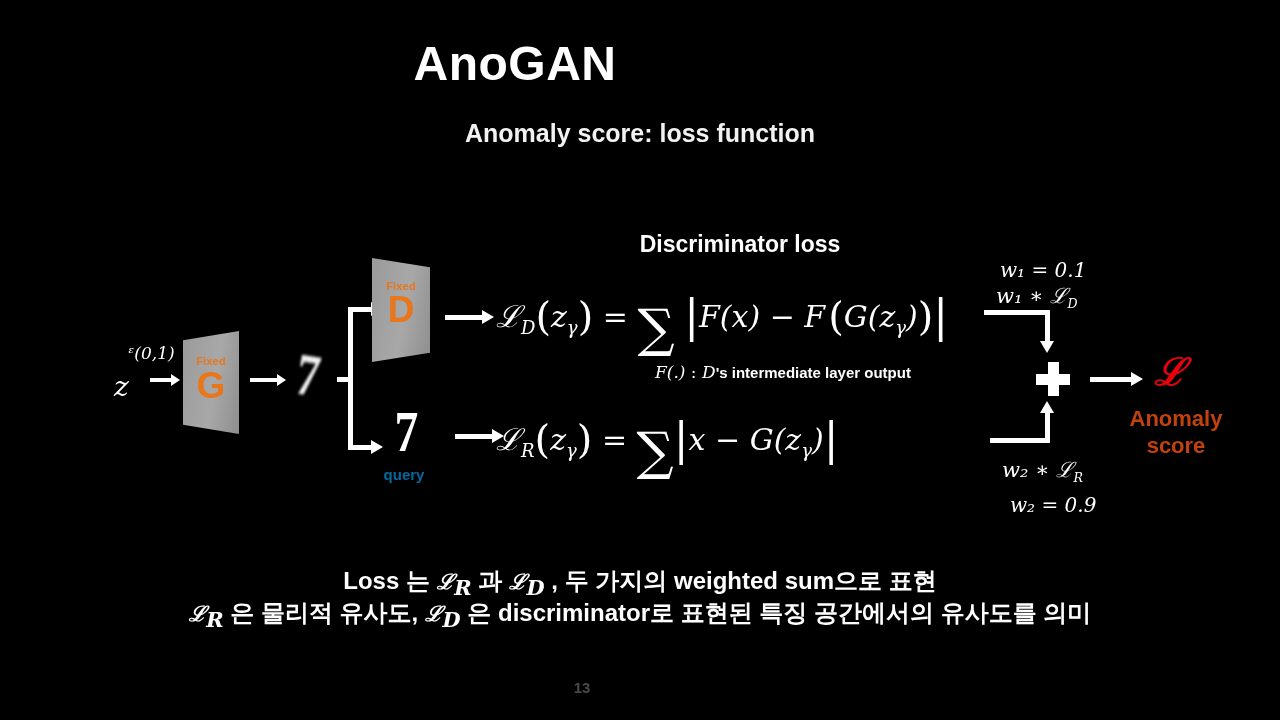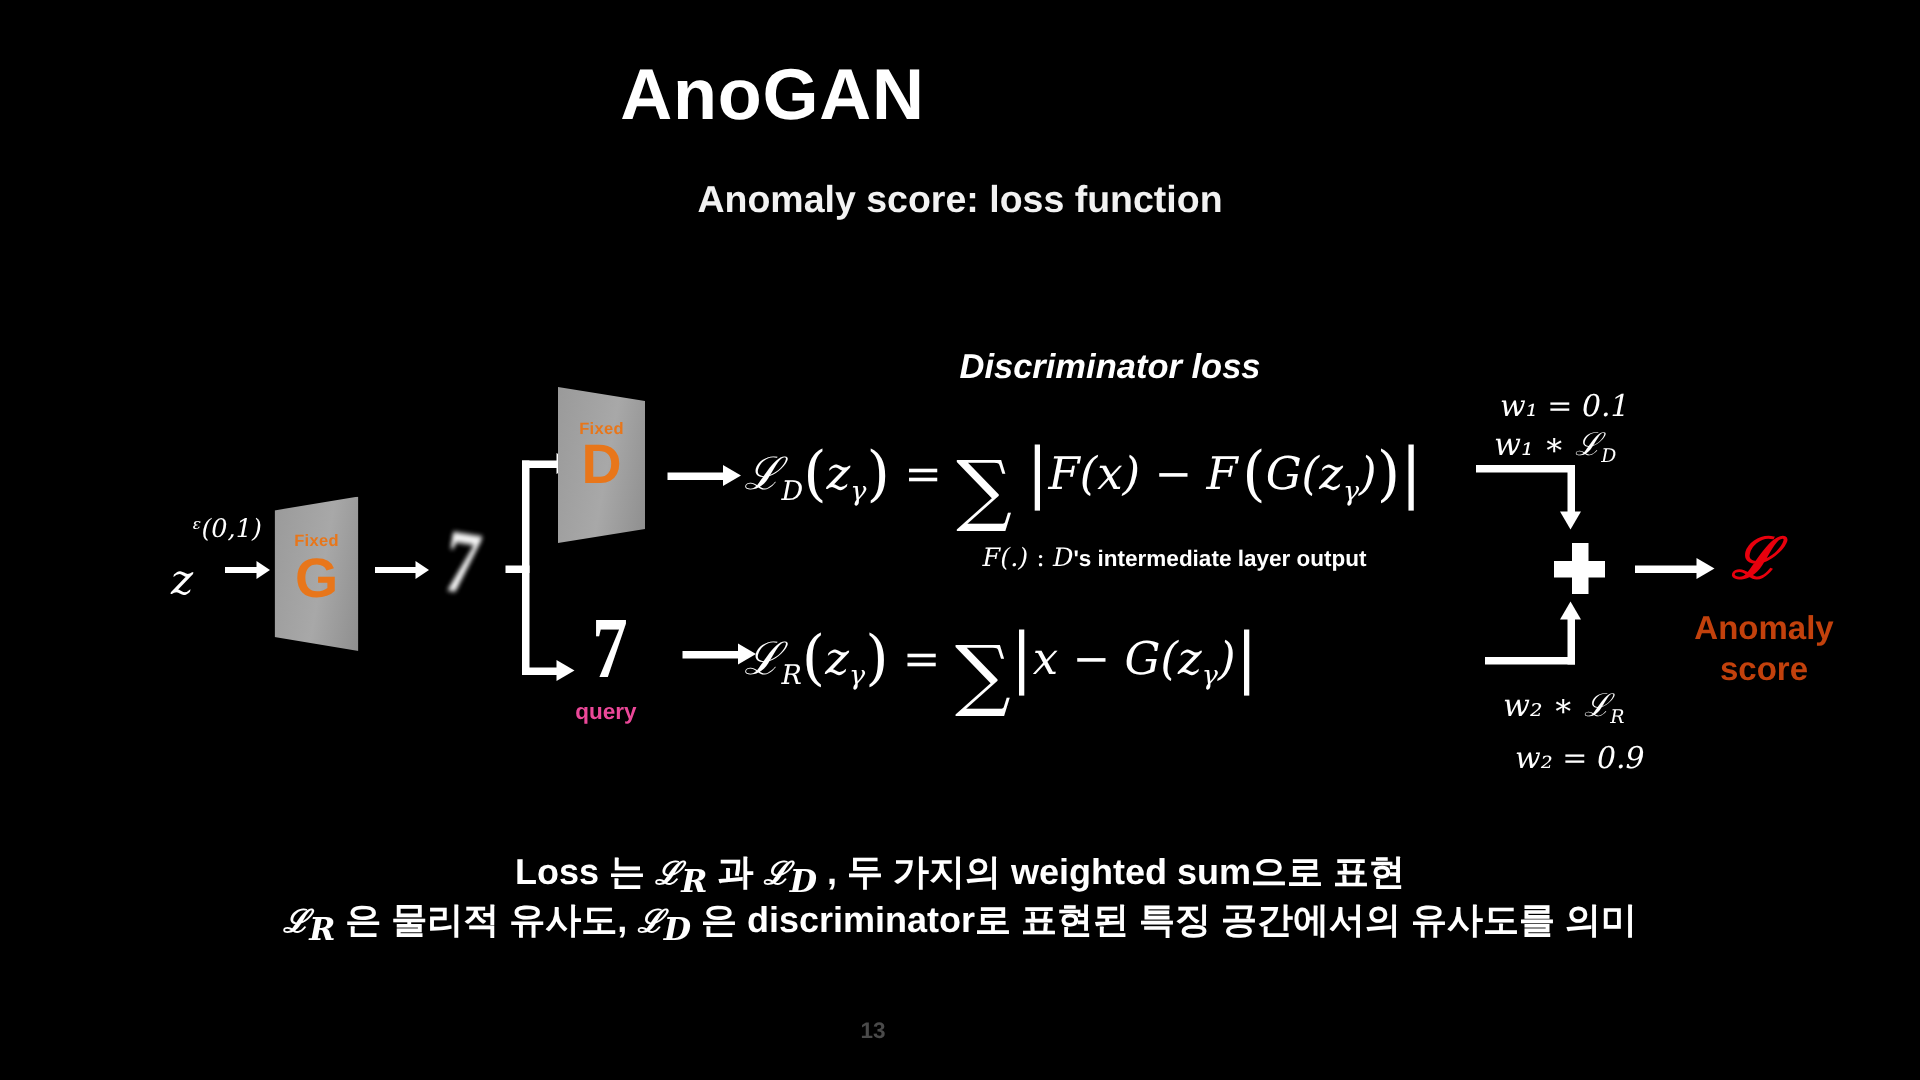--- a/index.html
+++ b/index.html
@@ -19,21 +19,21 @@
   }
   .subtitle {
     position:absolute; left:0; top:119px; width:1280px;
     text-align:center; font-size:25px; font-weight:bold;
     color:#f2f2f2;
   }
   .section-head {
     position:absolute; font-size:23px; font-weight:bold; color:#ffffff;
     white-space:nowrap; text-align:center;
   }
-  #disc-head { left:600px; top:231px; width:280px;font-style:italic; }
+  #disc-head { left:600px; top:231px; width:280px; }
   #resid-head { left:620px; top:494px; width:240px; }
 
   
   .math {
     font-family:"DejaVu Serif", serif; font-style:italic;
     color:#ffffff; white-space:nowrap; position:absolute;
   }
   .math sub { font-style:italic; font-size:60%; }
   .cal { font-family:"DejaVu Serif", serif; font-style:italic; }
 
@@ -93,21 +93,21 @@
     transform:rotate(9deg) scaleX(0.78);
     filter:blur(1.6px); opacity:0.96;
   }
   #digit-query {
     left:392px; top:403px; font-size:58px;
     transform:scaleX(0.82);
     filter:blur(0.5px);
   }
   #query-label {
     position:absolute; left:360px; top:466px; width:88px;
-    text-align:center; font-size:15px; font-weight:bold; color:#ec4899;
+    text-align:center; font-size:15px; font-weight:bold; color:#0369a1;
   }
 
   
   .line { position:absolute; background:#ffffff; }
   .arrow-h { position:absolute; height:5px; background:#fff; }
   .arrow-h::after {
     content:""; position:absolute; right:-11px; top:-5px;
     border-left:12px solid #fff;
     border-top:7.5px solid transparent;
     border-bottom:7.5px solid transparent;

